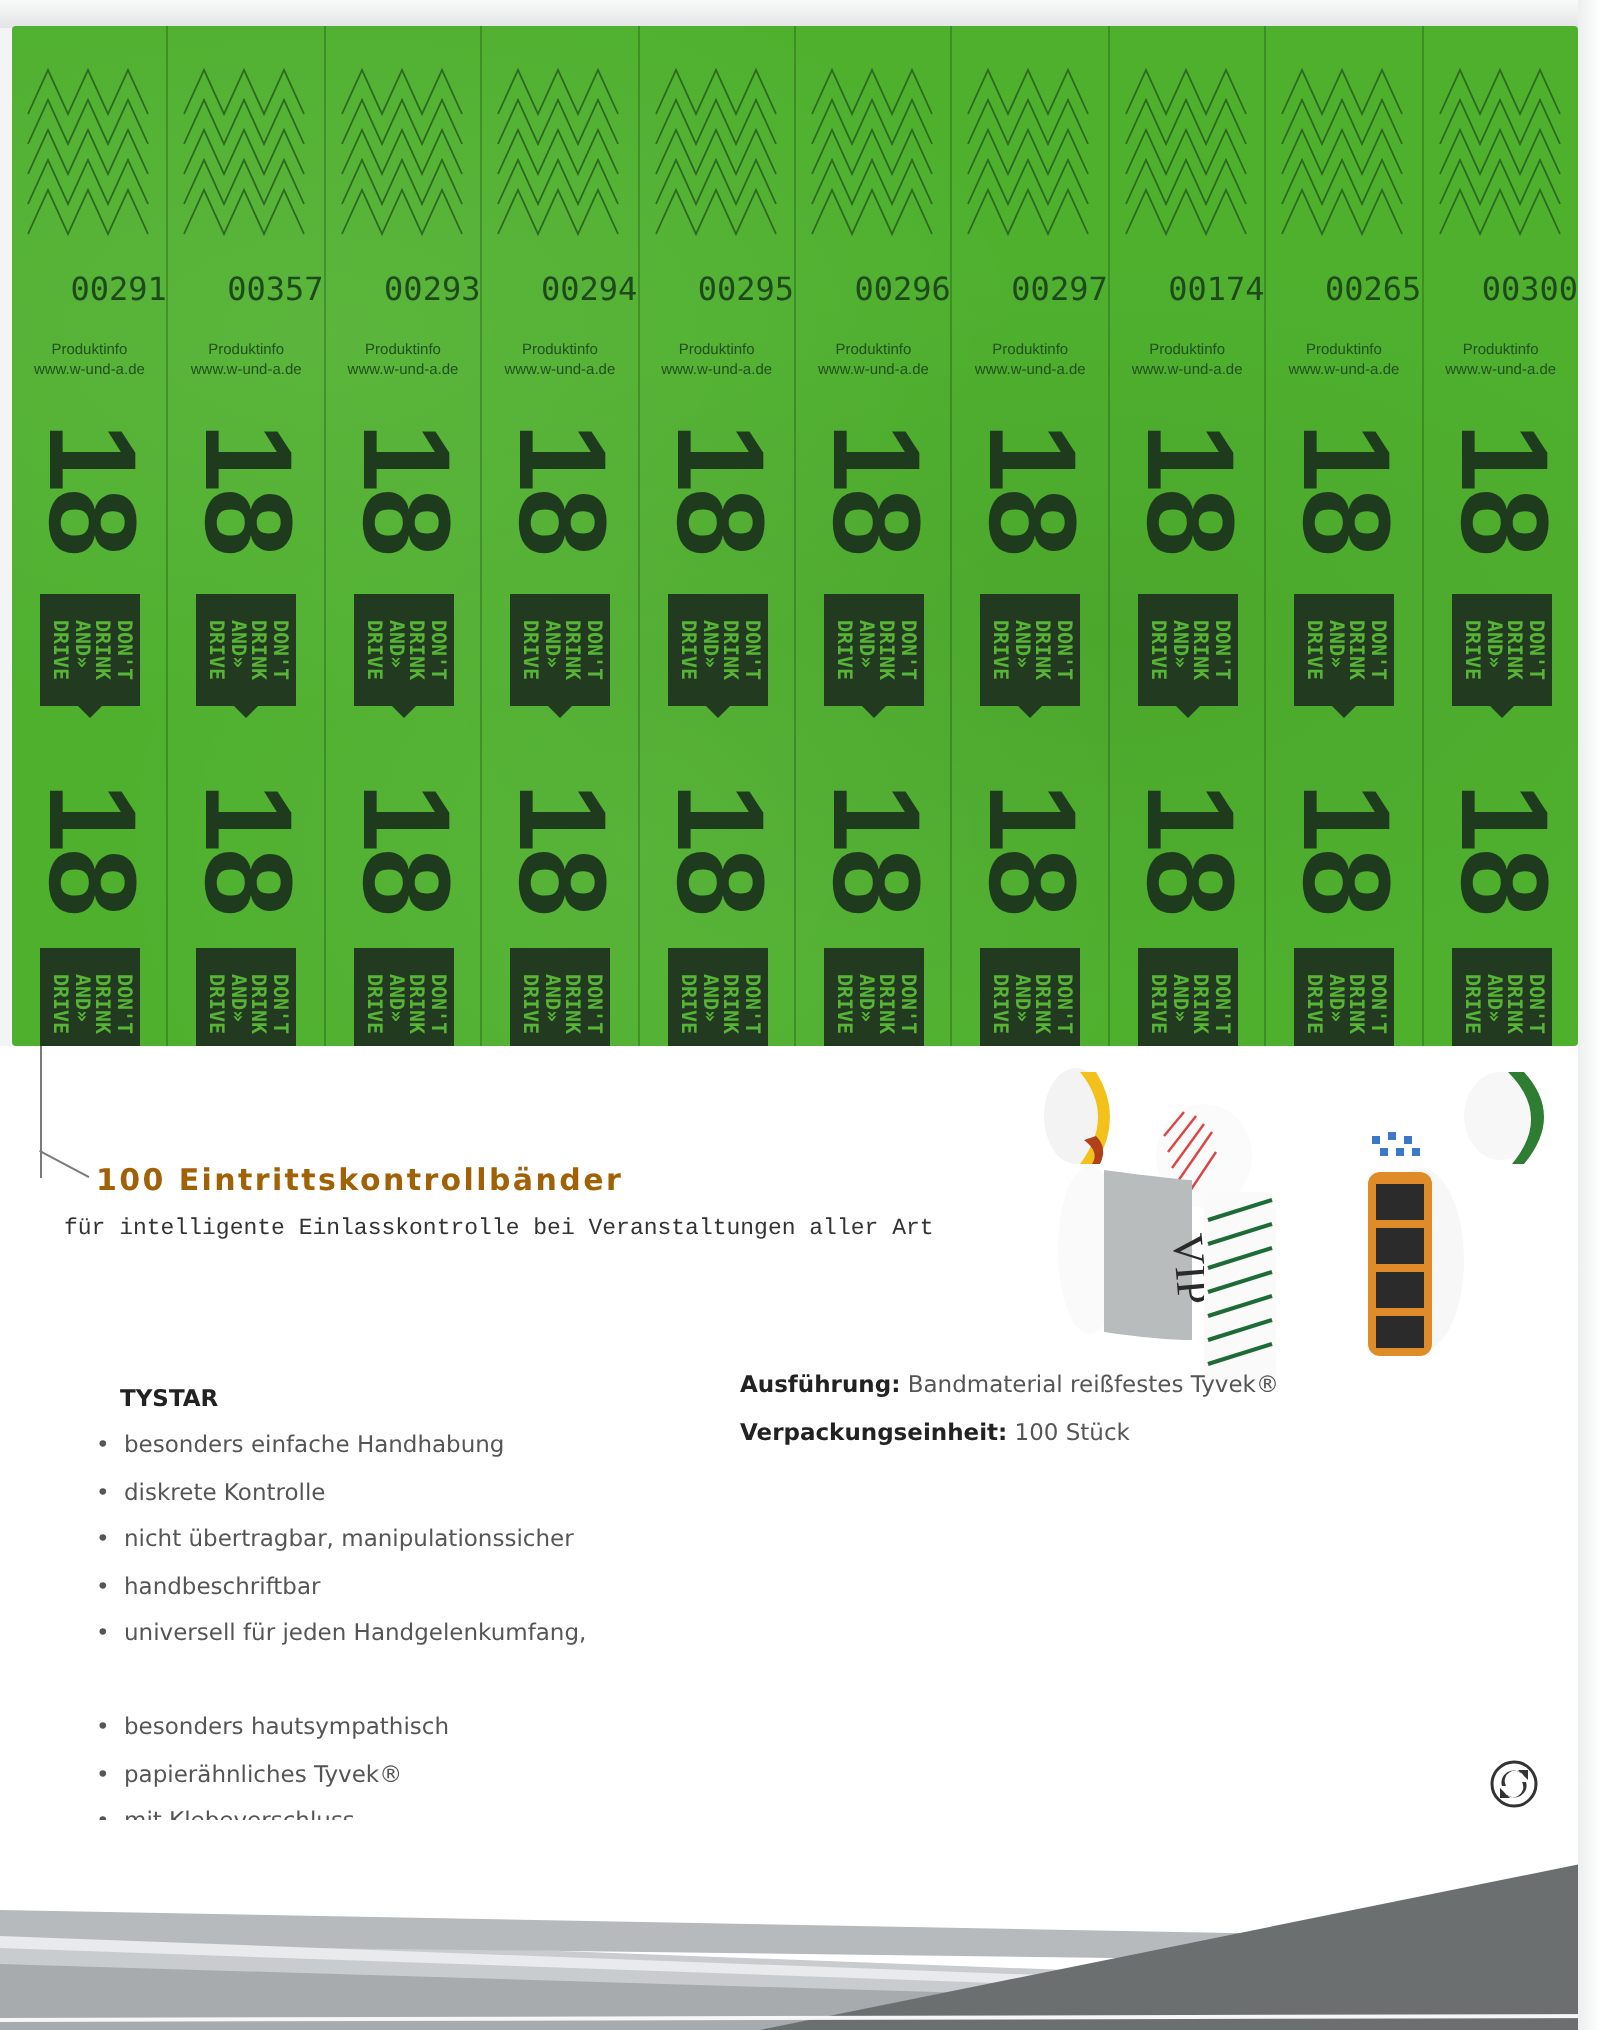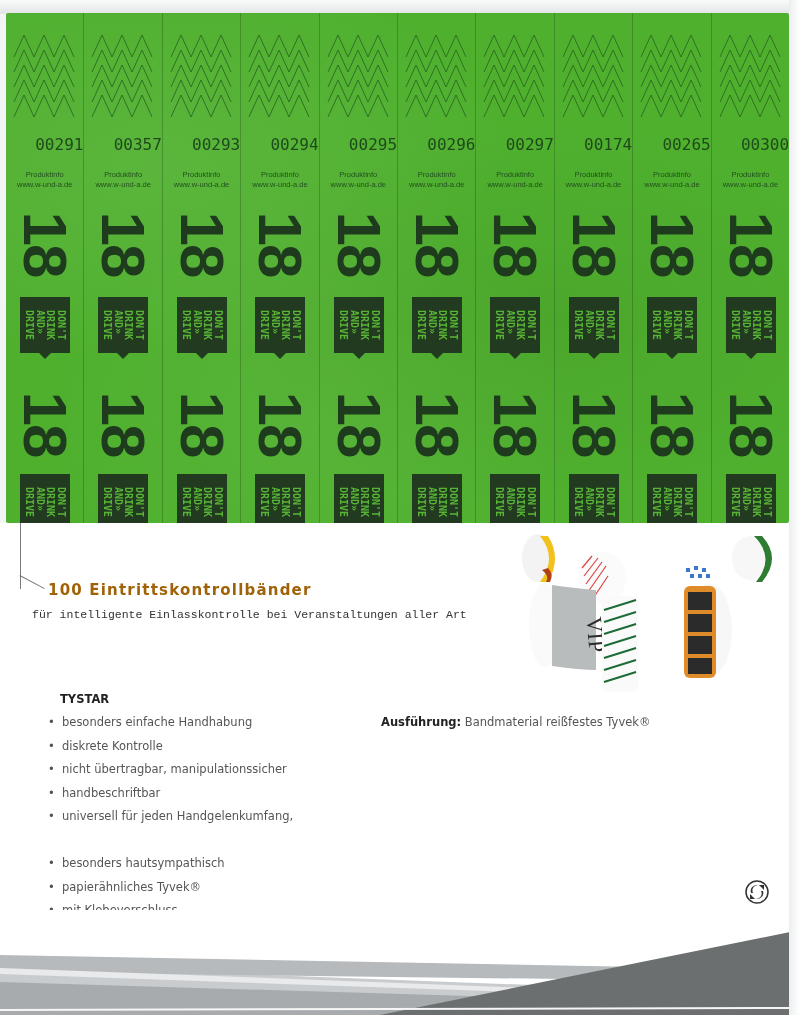--- a/index.html
+++ b/index.html
@@ -102,21 +102,21 @@
   .features { position: absolute; left: 48px; top: 713px; list-style: none; }
   .features li {
     font-family: "DejaVu Sans", sans-serif; font-size: 11.5px; color: #555;
     height: 23.5px; line-height: 18px; padding-left: 14px; position: relative;
   }
   .features li .bul { position: absolute; left: 0; top: 0; }
   .features li .cont { display: block; }
   .features li.two { height: 47px; }
   .features li.two .cont { margin-top: 5px; }
 
-  .specs { position: absolute; left: 370px; top: 713px; margin-left: 11px; }
+  .specs { position: absolute; left: 370px; top: 683px; }
   .specs .row {
     font-family: "DejaVu Sans", sans-serif; font-size: 11.5px; color: #555;
     height: 23.5px; line-height: 18px; white-space: nowrap;
   }
   .specs .row b { color: #222; }
 
   .gp { position: absolute; left: 744px; top: 879px; width: 26px; height: 26px; }
 
   .bottom {
     position: absolute; left: 0; top: 910px; width: 800px; height: 105px;
@@ -559,20 +559,21 @@
     <li><span class="bul">•</span><span>nicht übertragbar, manipulationssicher</span></li>
     <li><span class="bul">•</span><span>handbeschriftbar</span></li>
     <li class="two"><span class="bul">•</span><span>universell für jeden Handgelenkumfang,</span></li>
     <li><span class="bul">•</span><span>besonders hautsympathisch</span></li>
     <li><span class="bul">•</span><span>papierähnliches Tyvek®</span></li>
     <li><span class="bul">•</span><span>mit Klebeverschluss</span></li>
   </ul>
 
 <div class="specs" id="specs">
     <div class="row"><b>Ausführung:</b><span> Bandmaterial reißfestes Tyvek®</span></div>
+    <div class="row"><b>Verpackungseinheit:</b><span> 100 Stück</span></div>
   </div>
 
 <svg class="gp" viewBox="0 0 26 26">
   <circle cx="13" cy="13" r="11" fill="#fff" stroke="#333" stroke-width="1.5"></circle>
   <path d="M7 14 A6 6 0 0 1 17 8 L15 6 L20 6 L20 11 L18 9 A5 5 0 0 0 9 14Z" fill="#333"></path>
   <path d="M19 12 A6 6 0 0 1 9 18 L11 20 L6 20 L6 15 L8 17 A5 5 0 0 0 17 12Z" fill="#333"></path>
 </svg>
 
 <svg class="bottom" viewBox="0 0 800 105" preserveAspectRatio="none">
   <rect x="0" y="0" width="800" height="105" fill="#ffffff"></rect>

